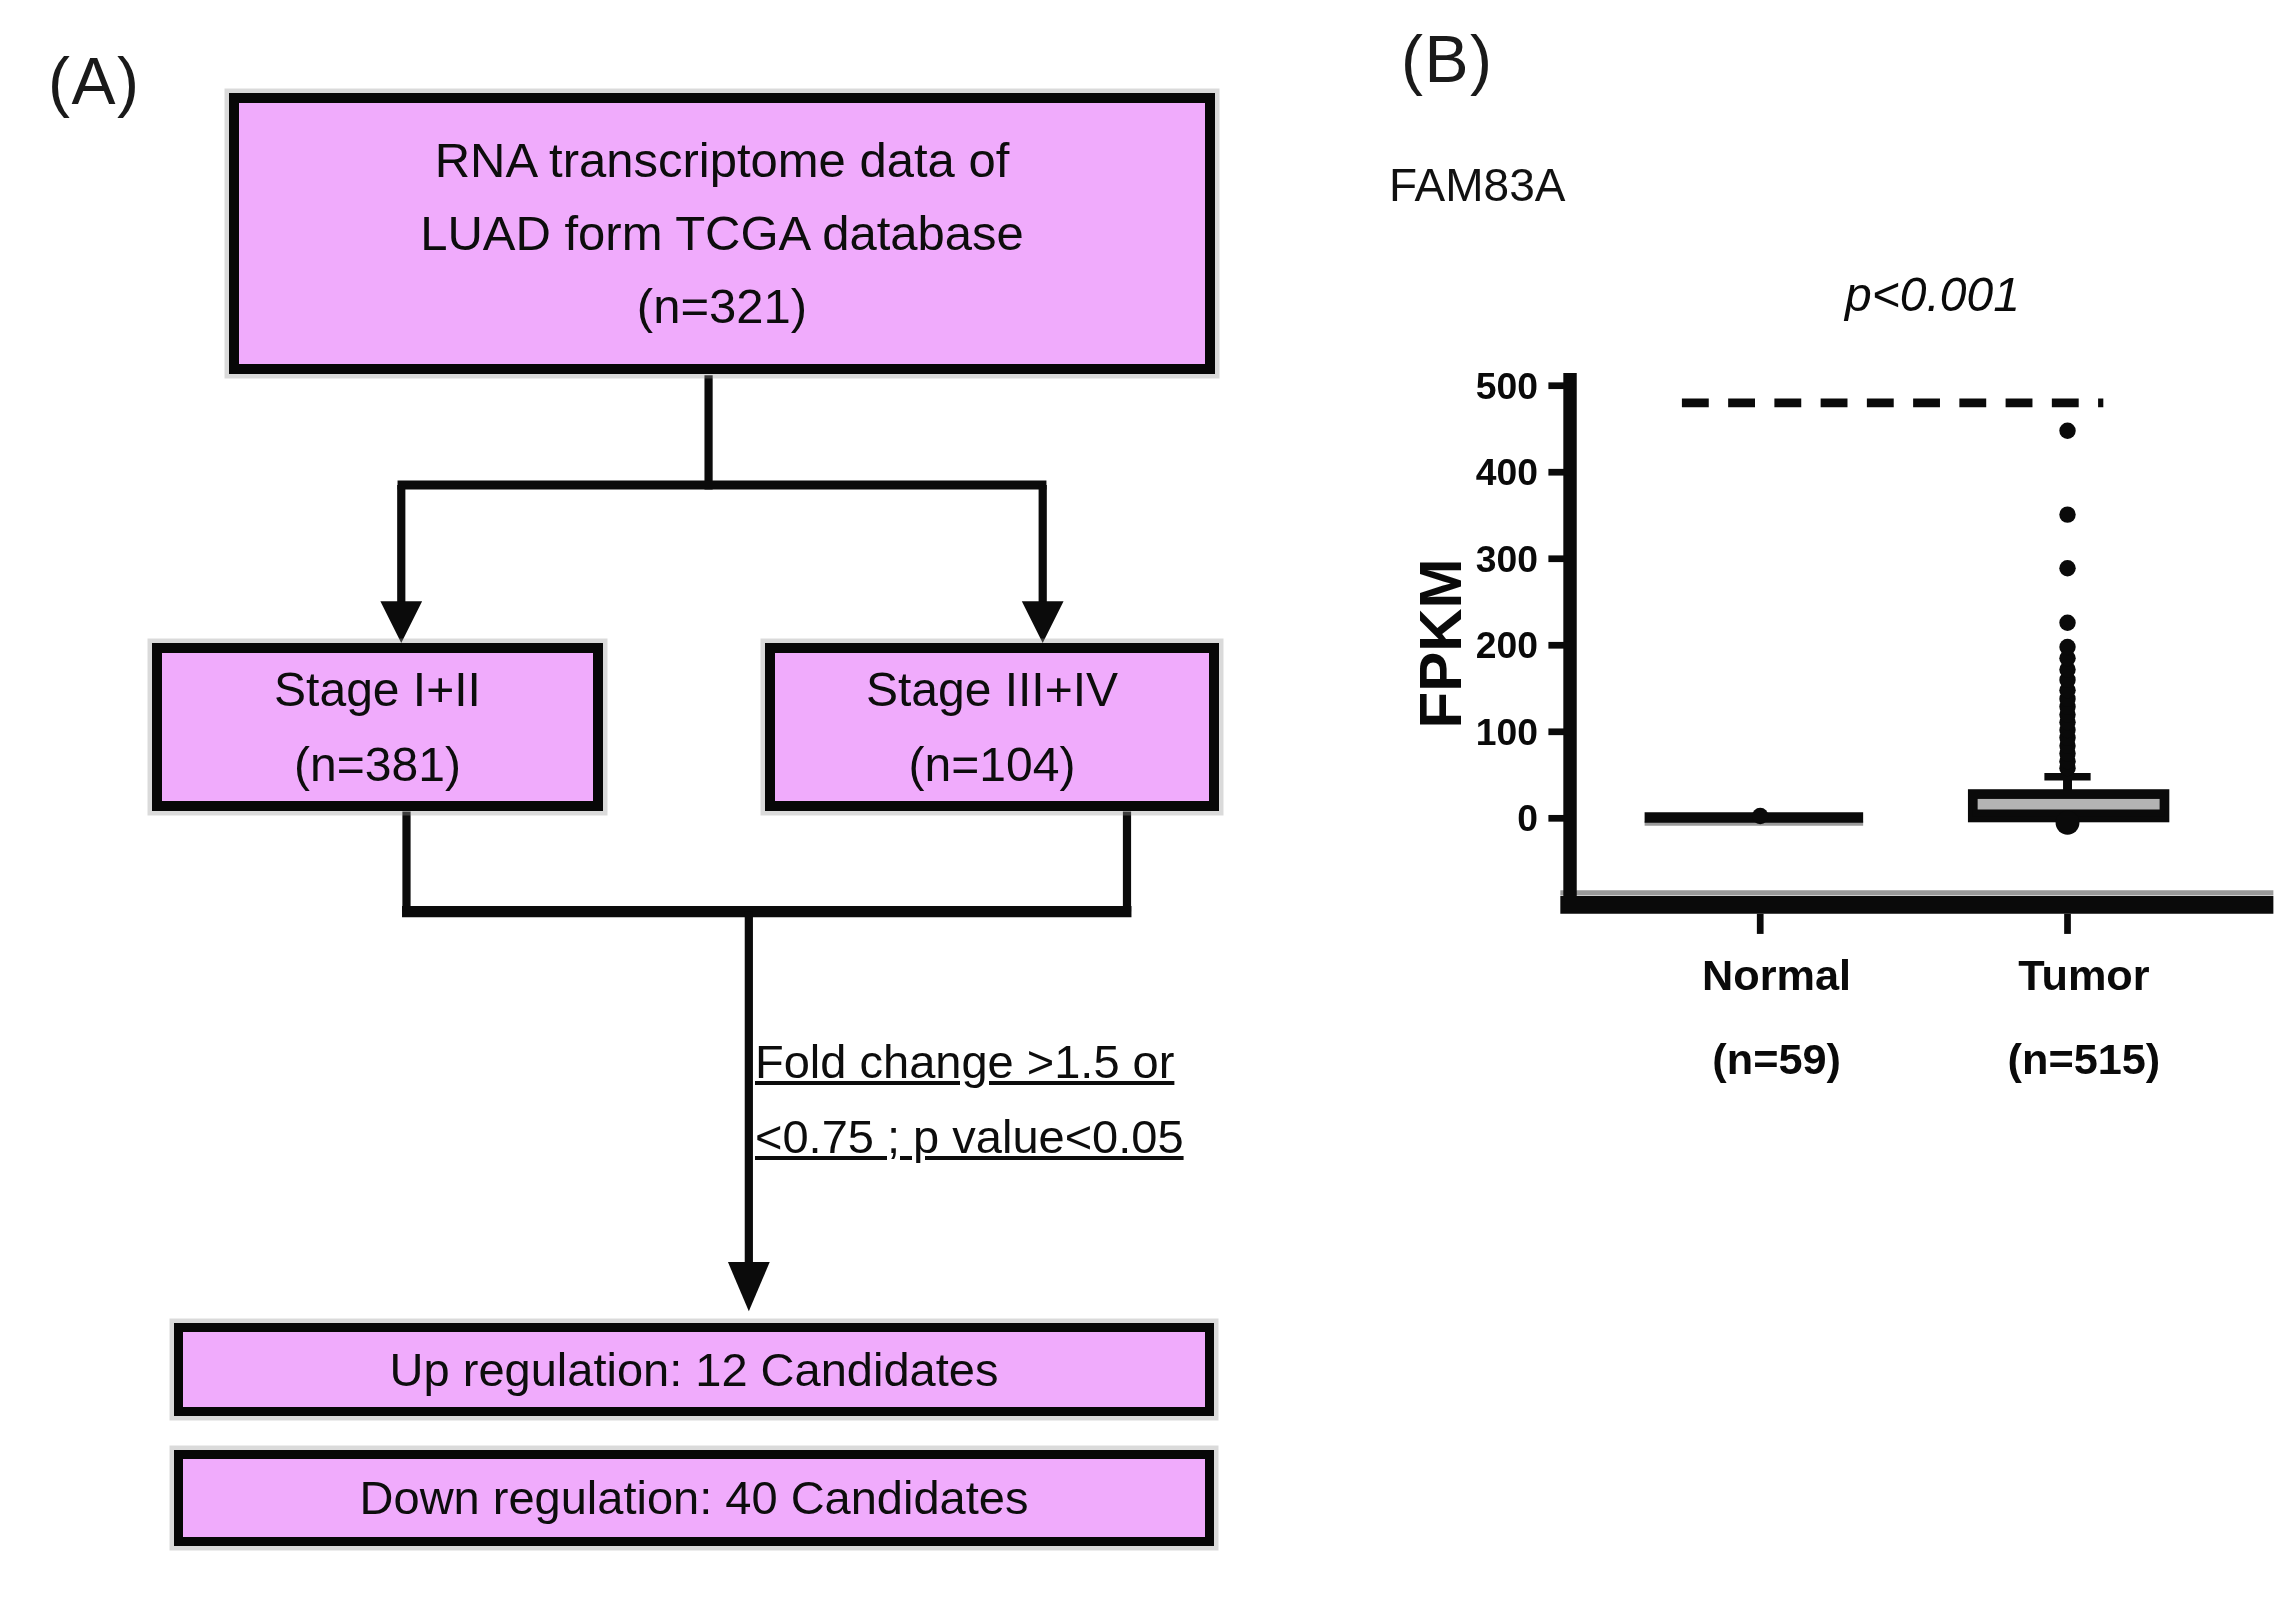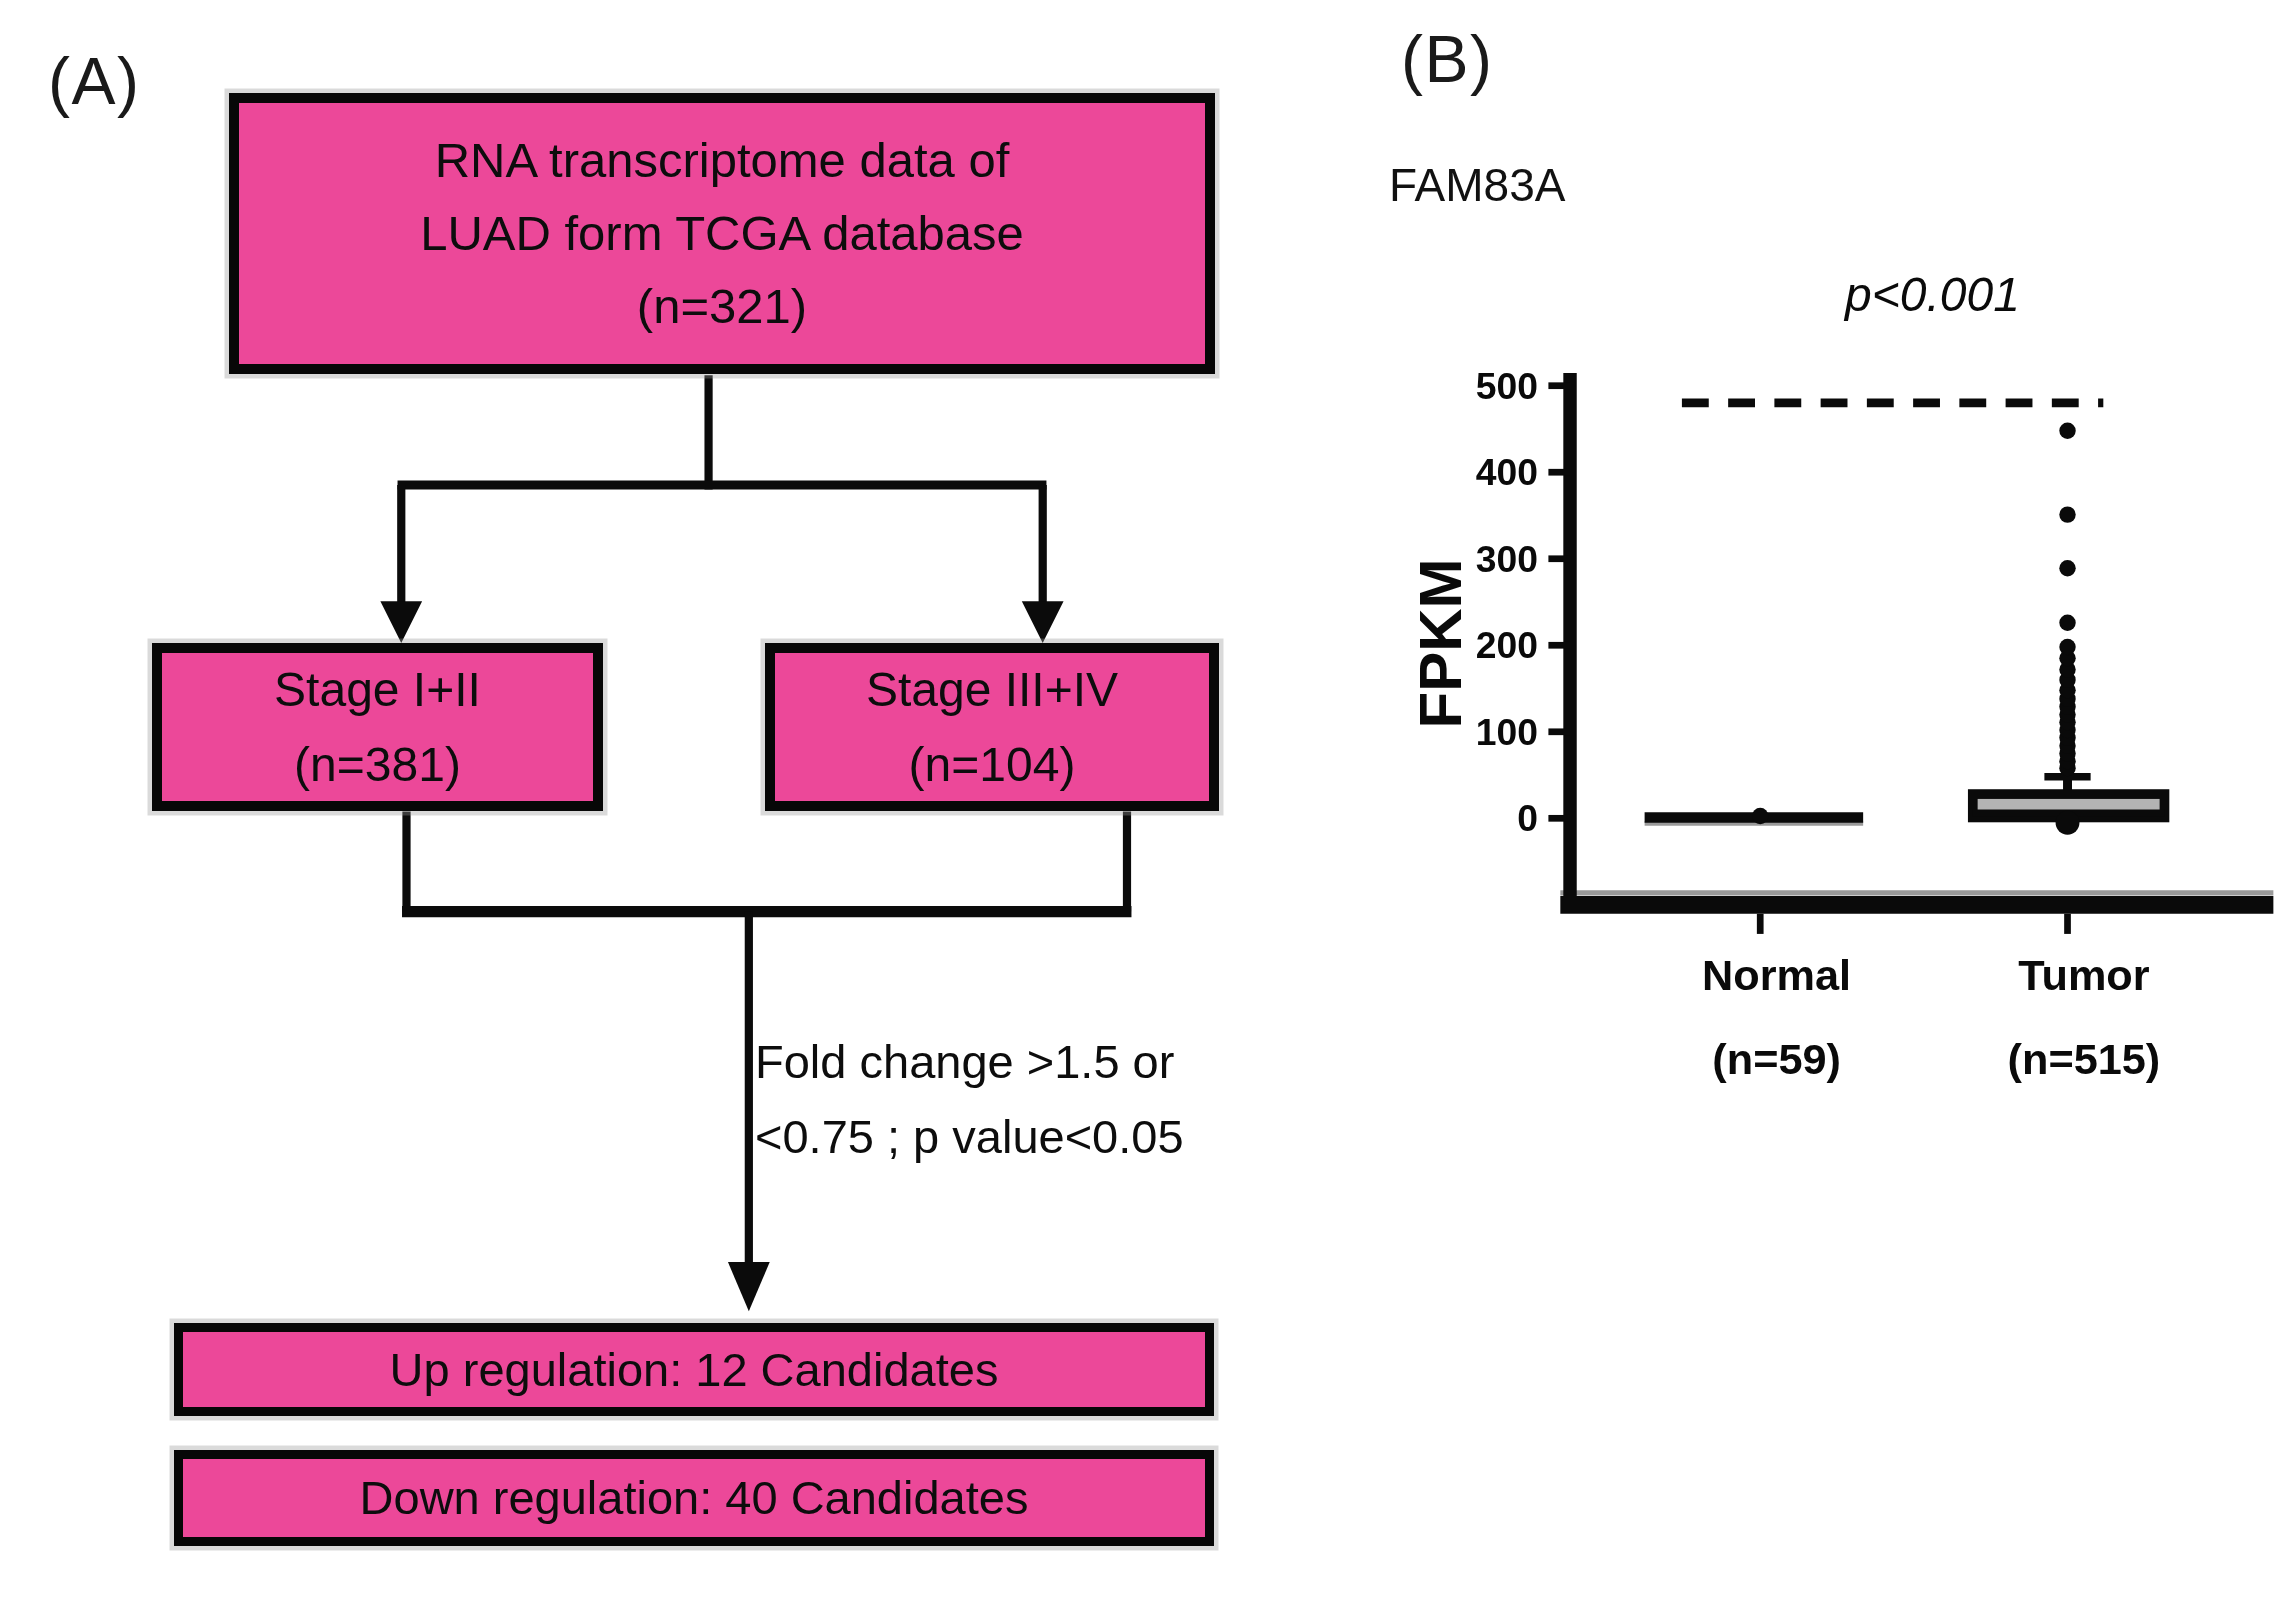--- a/index.html
+++ b/index.html
@@ -3,30 +3,30 @@
 <meta charset="utf-8">
 <style>
   html,body{margin:0;padding:0;background:#ffffff;}
   .canvas{
     position:relative;width:2295px;height:1612px;background:#ffffff;
     font-family:"Liberation Sans", sans-serif;color:#0a0a0a;overflow:hidden;
   }
   .abs{position:absolute;}
   .panel-label{font-size:66px;font-weight:400;color:#1a1a1a;letter-spacing:1.5px;}
   .fc-box{
-    position:absolute;border:10.4px solid #070707;background:#ec4899;
+    position:absolute;border:10.4px solid #070707;background:#f0abfc;
     box-shadow:0 0 0 4.5px rgba(150,150,150,0.35);
     display:flex;flex-direction:column;align-items:center;justify-content:center;
     text-align:center;
   }
   .fc-box .line{display:block;font-size:49px;line-height:73px;color:#0d0d0d;white-space:nowrap;}
   .fc-box.small .line{font-size:48px;line-height:75px;}
   .fc-box.wide{border-width:9.7px;text-align:center;}
   .fc-box.wide .line{font-size:47px;line-height:60px;}
-  .note{font-size:47px;line-height:75px;color:#0d0d0d;white-space:nowrap;}
+  .note{font-size:47px;line-height:75px;color:#0d0d0d;white-space:nowrap;text-decoration:underline;}
   .gene-title{font-size:46px;color:#111;}
   svg{position:absolute;left:0;top:0;}
   svg text{font-family:"Liberation Sans", sans-serif;fill:#0a0a0a;}
   .connector{stroke:#0b0b0b;fill:none;}
 </style>
 </head>
 <body>
 
 <div class="canvas">
 

